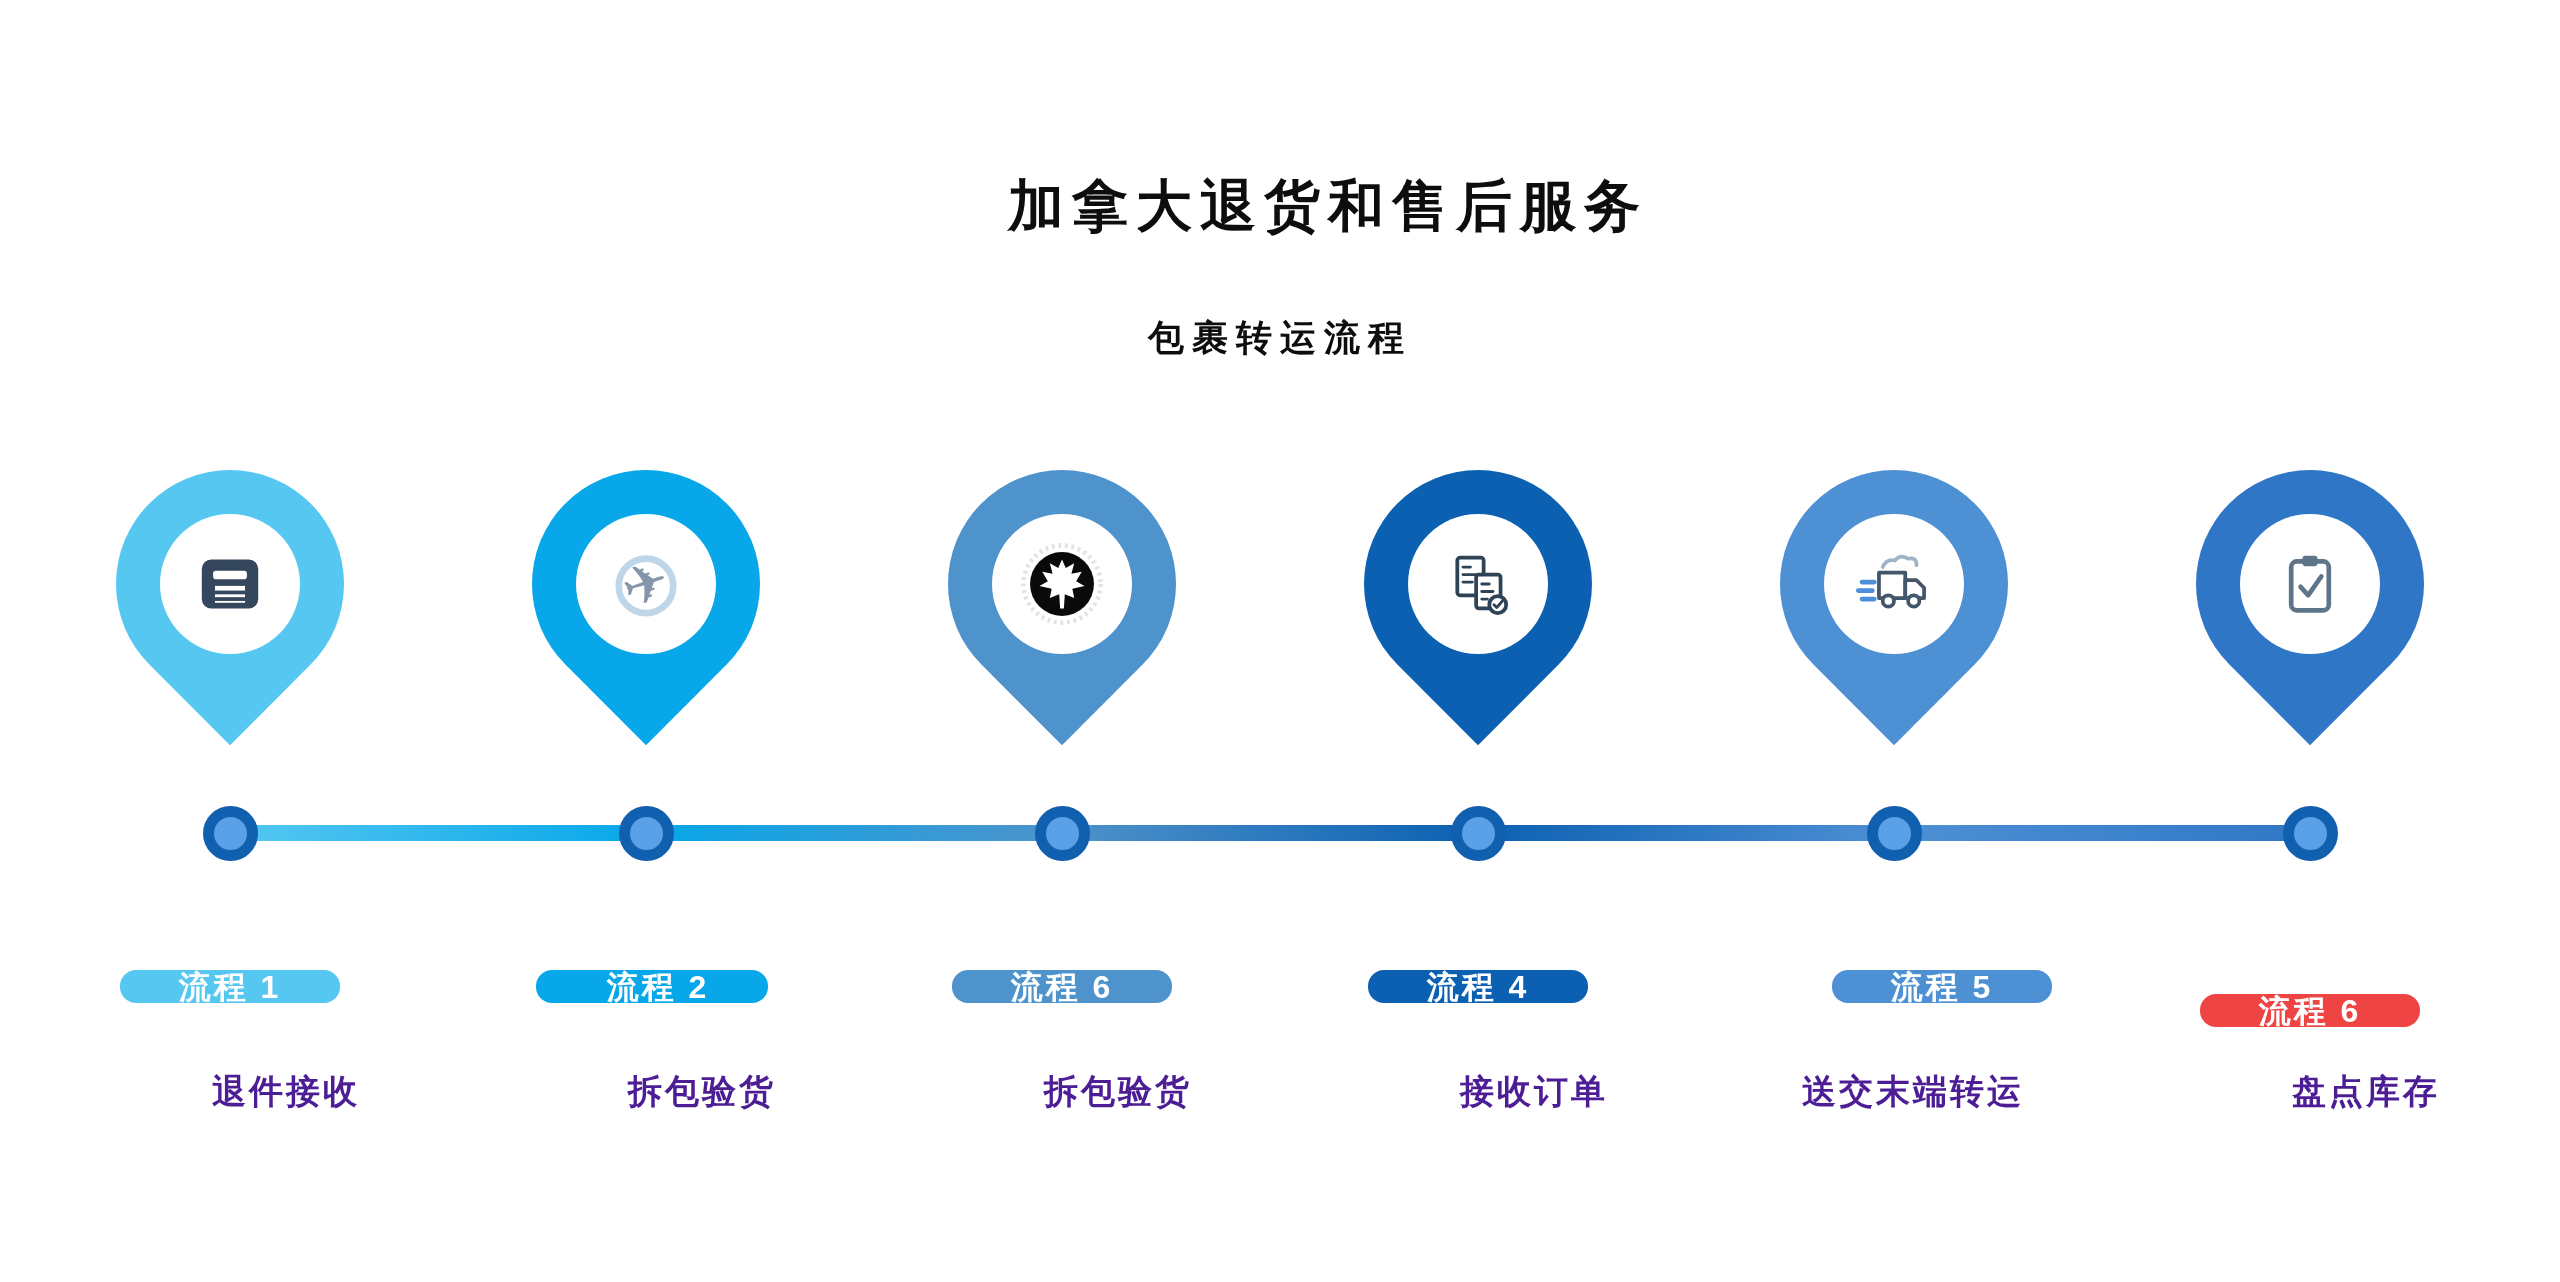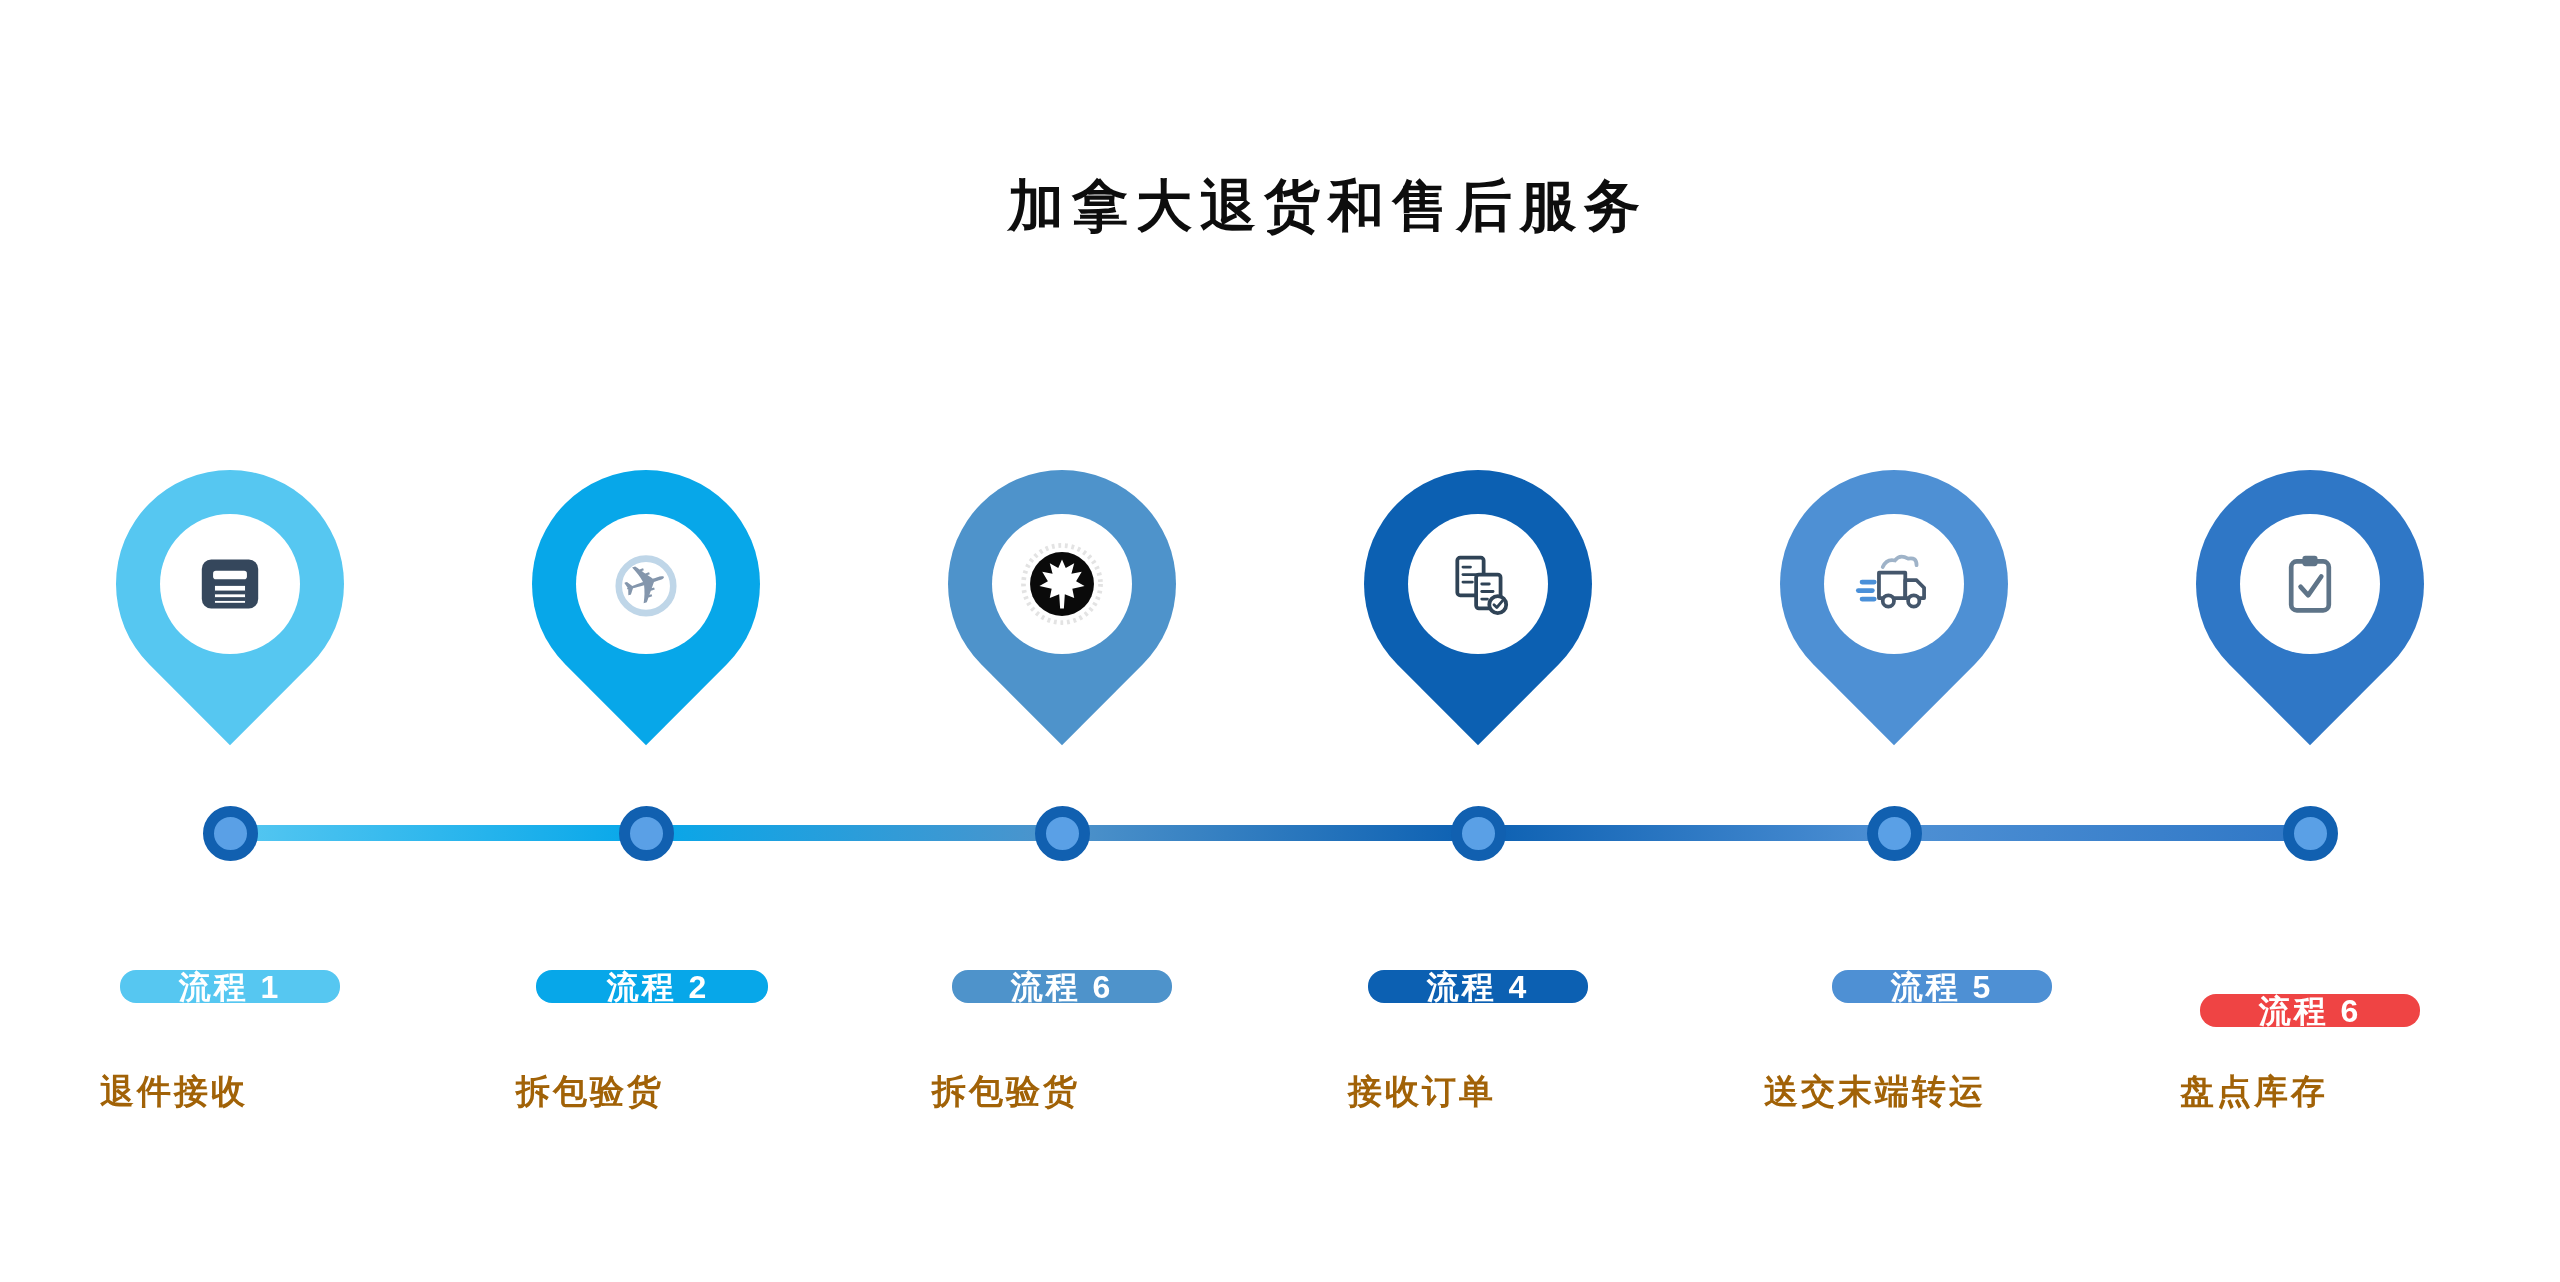--- a/index.html
+++ b/index.html
@@ -70,32 +70,33 @@
     border-radius:16px;
     color:#ffffff;
     font-size:32px;font-weight:700;
     letter-spacing:3px;
     display:flex;align-items:center;justify-content:center;
     line-height:1;
   }
   .step-label{
     position:absolute;
     top:604px;left:0;width:100%;
-    text-align:left;
-    font-size:34px;font-weight:700;color:#a16207;
+    text-align:right;
+    font-size:34px;font-weight:700;color:#4c1d95;
     letter-spacing:3px;line-height:1;
   }
   .icon-svg{display:block;}
 </style>
 </head>
 <body>
 
 <div class="canvas">
 
   <div class="title">加拿大退货和售后服务</div>
+  <div class="subtitle">包裹转运流程</div>
 
   <div class="timeline-line" style="background: linear-gradient(90deg, rgb(86, 199, 241), rgb(7, 167, 233), rgb(78, 147, 203), rgb(12, 96, 178), rgb(78, 144, 212), rgb(47, 119, 198));"></div>
 
   <div class="steps-row">
 
     <div class="step">
       <div class="pin" style="background-color: rgb(86, 199, 241);"></div>
       <div class="pin-circle">
         <svg class="icon-svg" viewBox="0 0 100 100" width="94" height="94">
           <rect x="20" y="24" width="60" height="52" rx="10" fill="#35475c"></rect>

